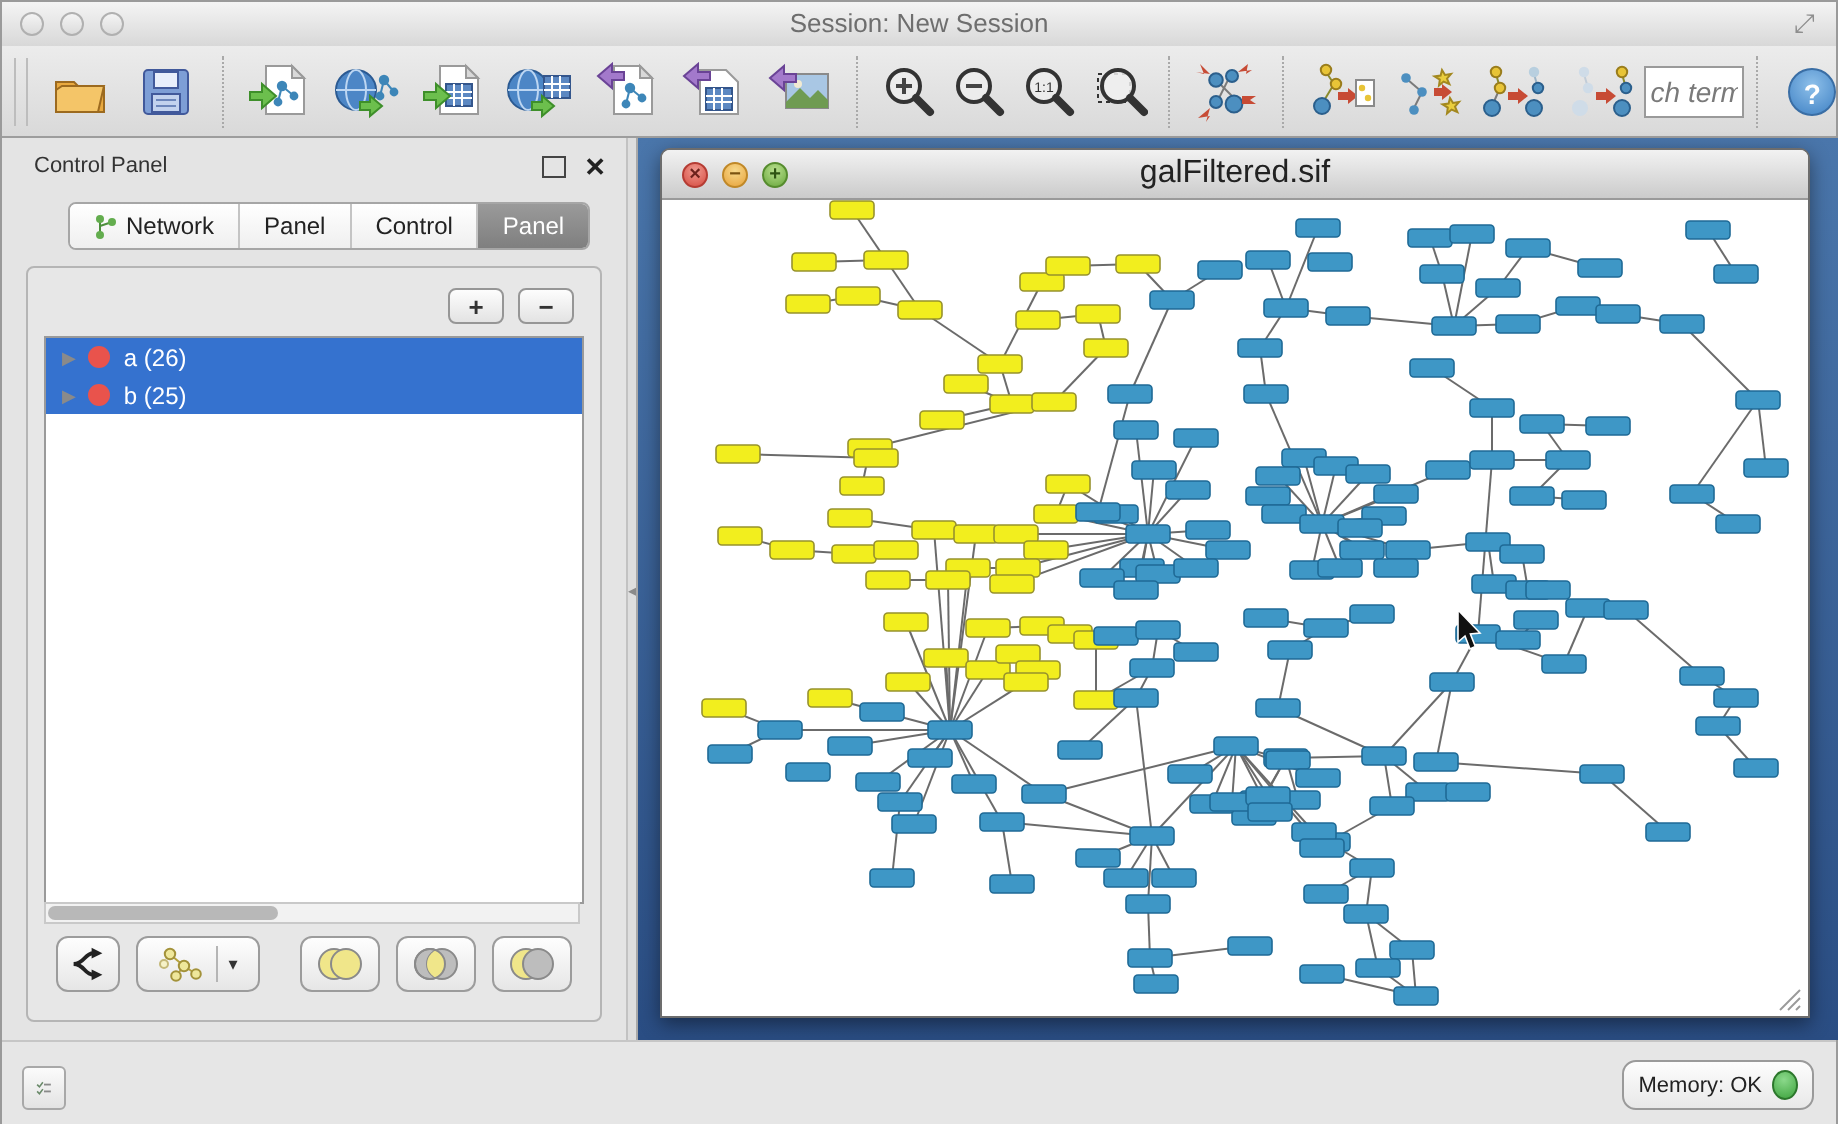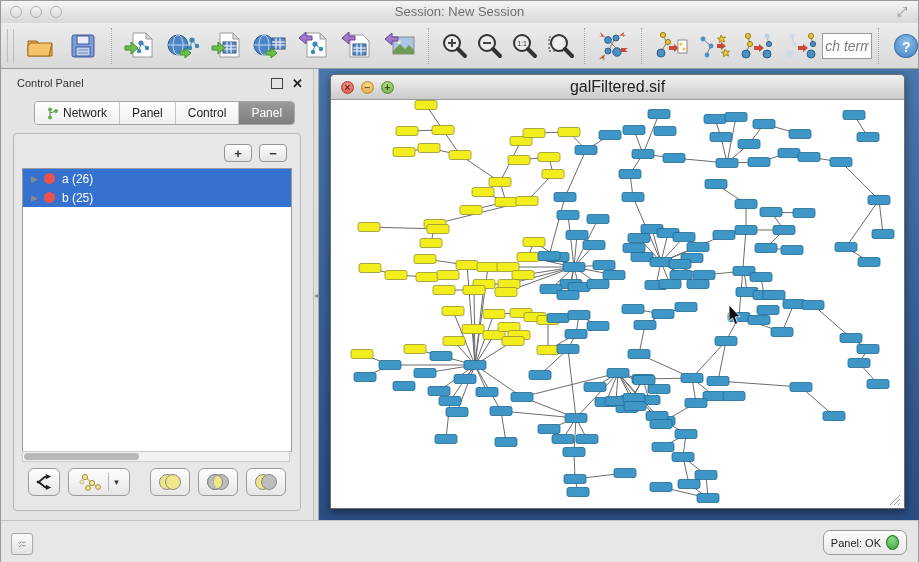--- a/index.html
+++ b/index.html
@@ -842,18 +842,18 @@
   <div class="statusbar">
     <button class="taskbtn">
       <svg width="14" height="14" viewBox="0 0 14 14">
         <path d="M1 4l2 2 3-4" fill="none" stroke="#6a8a6a" stroke-width="1.4"></path>
         <line x1="7" y1="4" x2="13" y2="4" stroke="#8a8a8a" stroke-width="1.6"></line>
         <path d="M1 10l2 2 3-4" fill="none" stroke="#6a8a6a" stroke-width="1.4"></path>
         <line x1="7" y1="10" x2="13" y2="10" stroke="#8a8a8a" stroke-width="1.6"></line>
       </svg>
     </button>
     <button class="membtn">
-      <span class="memtext">Panel: OK</span>
+      <span class="memtext">Memory: OK</span>
       <span class="memdot"></span>
     </button>
   </div>
 
 </div>
 
 </body></html>

